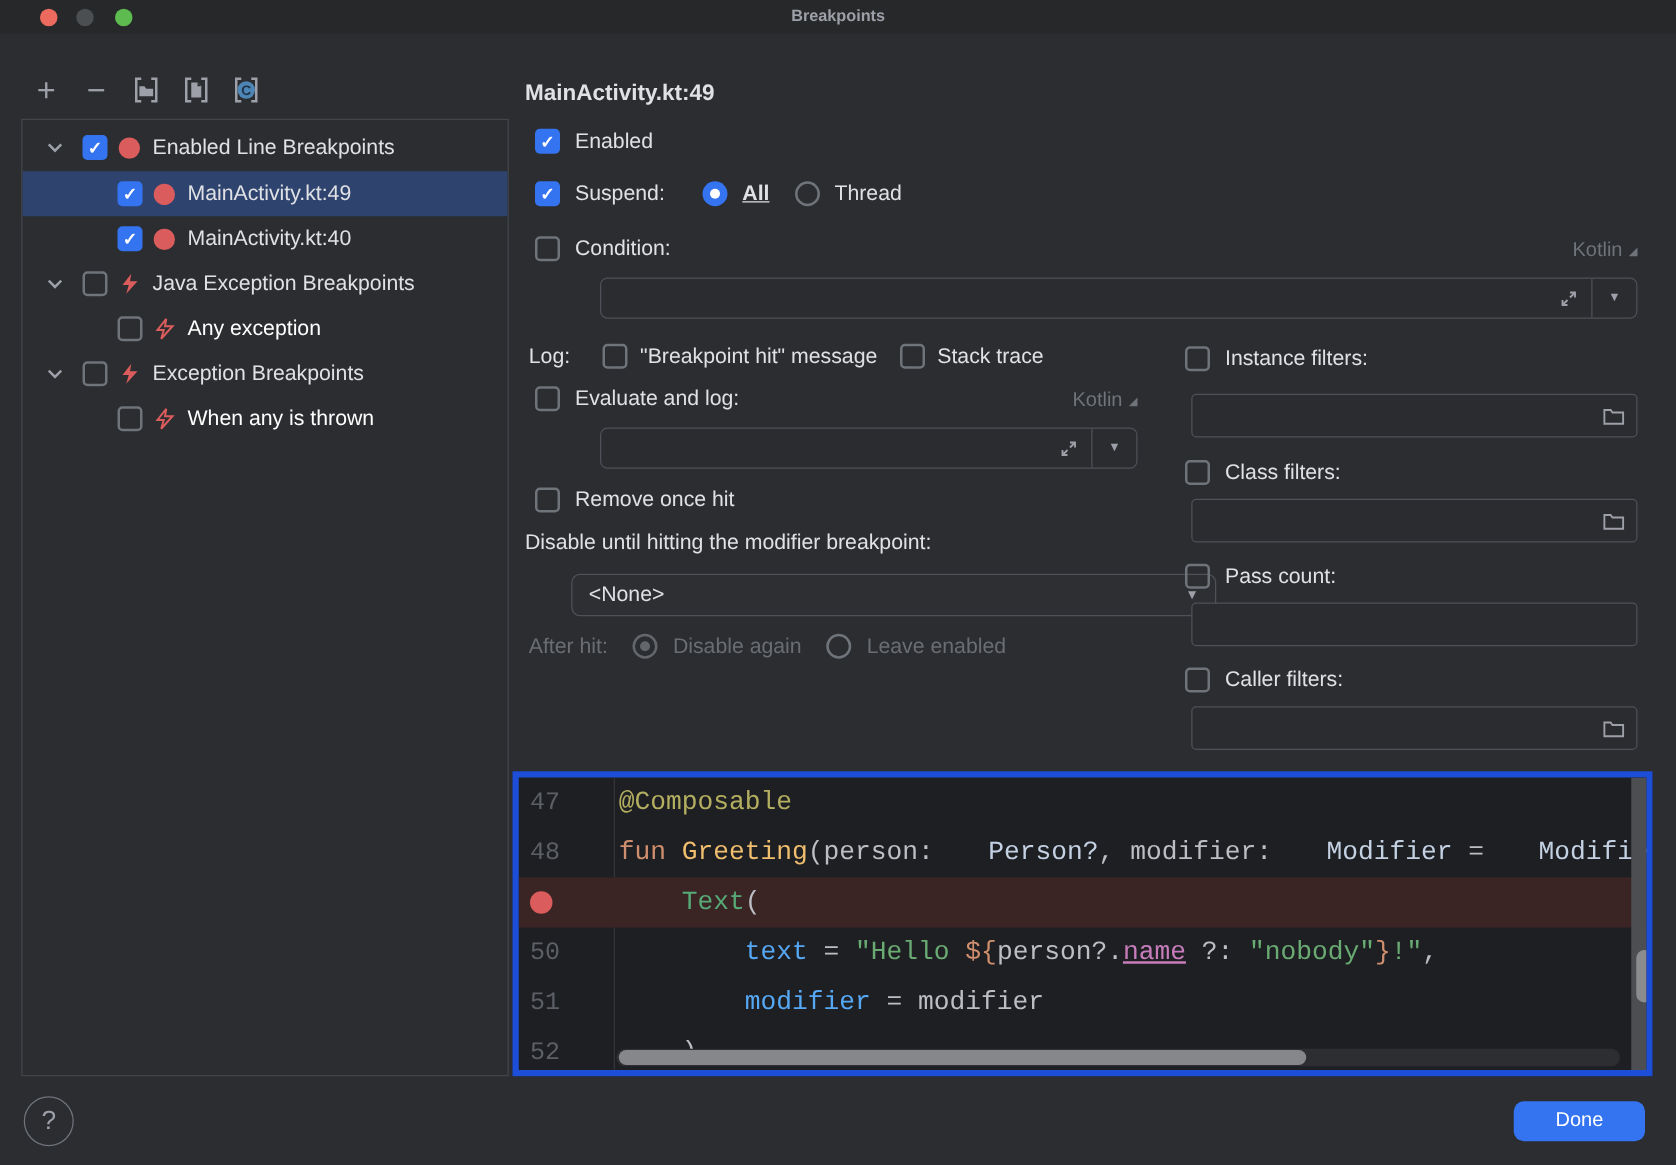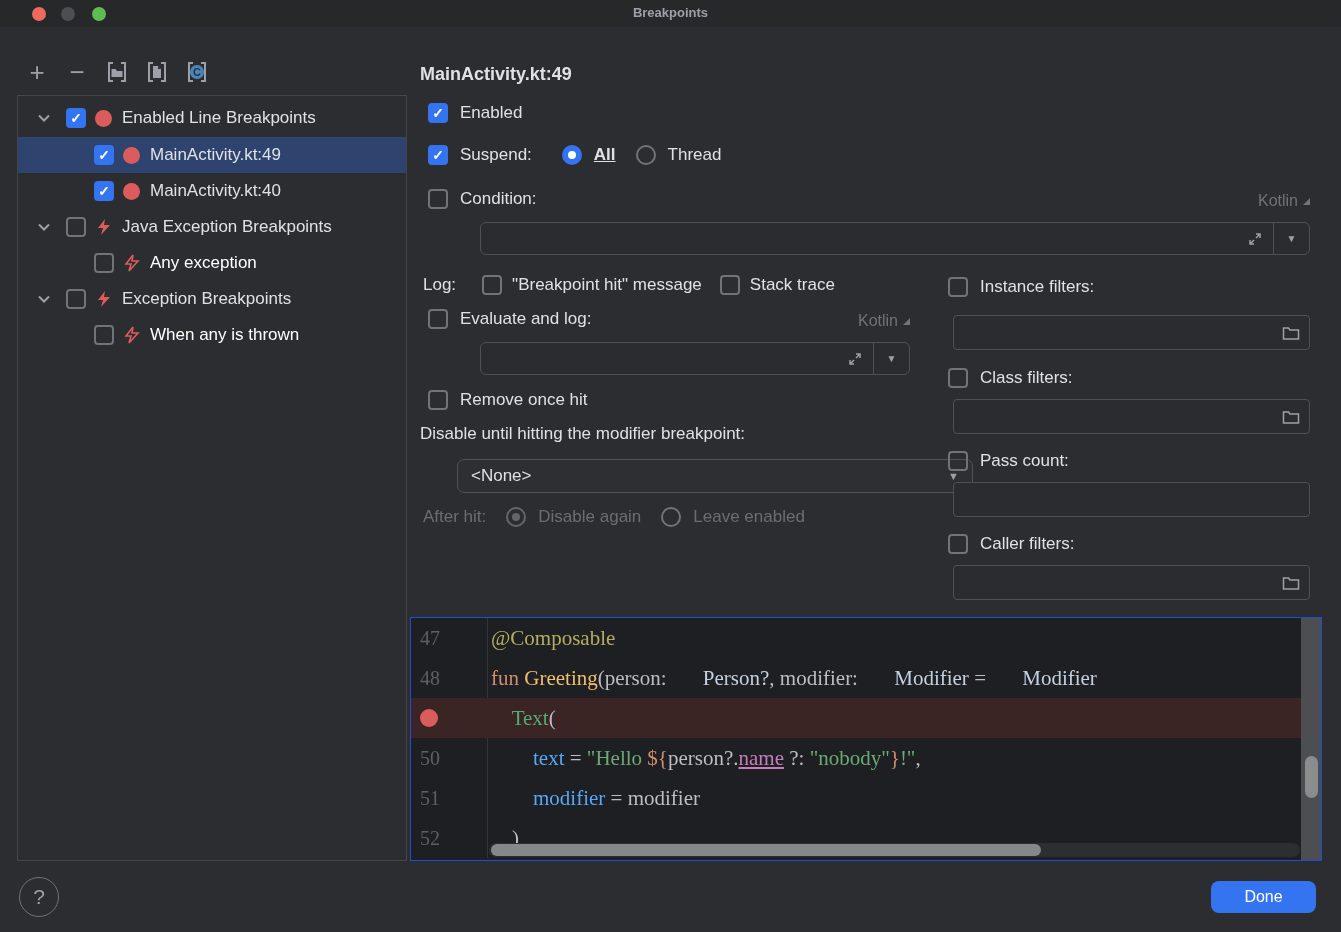--- a/index.html
+++ b/index.html
@@ -67,22 +67,22 @@
   .field .expand { margin-right:10px; display:flex; }
   .ffield { background:#2a2c2f; border:1px solid #4e5157; border-radius:4px; display:flex;
     align-items:center; justify-content:flex-end; padding-right:9px; }
   .combo { background:#2d2f33; border:1px solid #4e5157; border-radius:7px; display:flex;
     align-items:center; padding:0 13px; font-size:17px; color:#dfe1e5; }
   .combo .arrow { margin-left:auto; color:#9da0a8; font-size:11px; }
   .grayed { color:#6a6e73; }
   .grayed .lbl { color:#6a6e73; }
   
   .code { position:absolute; left:410px; top:617px; width:912px; height:244px;
-    background:#1e1f22; border:1px solid #1d4ed8; overflow:hidden;
-    font-family:Liberation Serif, serif; font-size:21px; }
+    background:#1e1f22; border:5px solid #1d4ed8; overflow:hidden;
+    font-family:Liberation Mono, monospace; font-size:21px; }
   .cl { position:absolute; left:0; right:0; height:40px; display:flex; align-items:center; }
   .cl.hl { background:#3a2524; }
   .gut { width:77px; flex:none; align-self:stretch; display:flex; align-items:center;
     padding-left:9px; border-right:1px solid #33353a; }
   .cl.hl .gut { border-right-color:transparent; }
   .lnum { color:#5c6066; font-size:20px; }
   .bp-dot { width:18px; height:18px; border-radius:50%; background:#db5c5c; }
   .ctext { white-space:pre; padding-left:3px; }
   .tk-ann { color:#b3ae60; }
   .tk-kw { color:#cf8e6d; }

